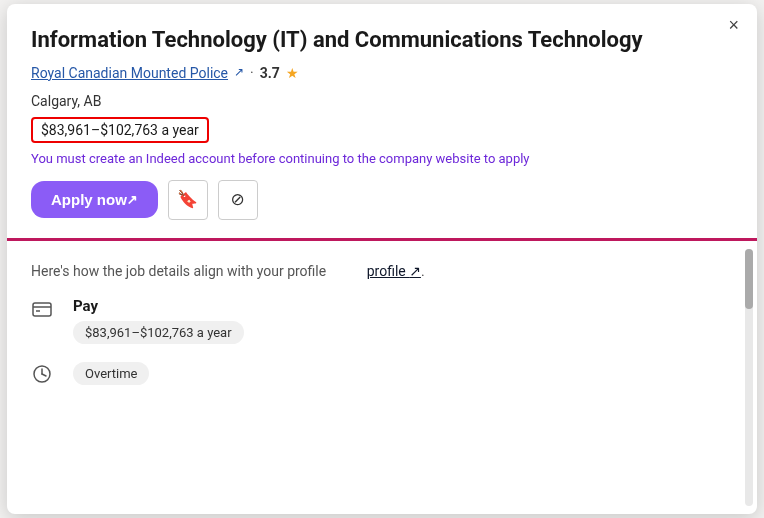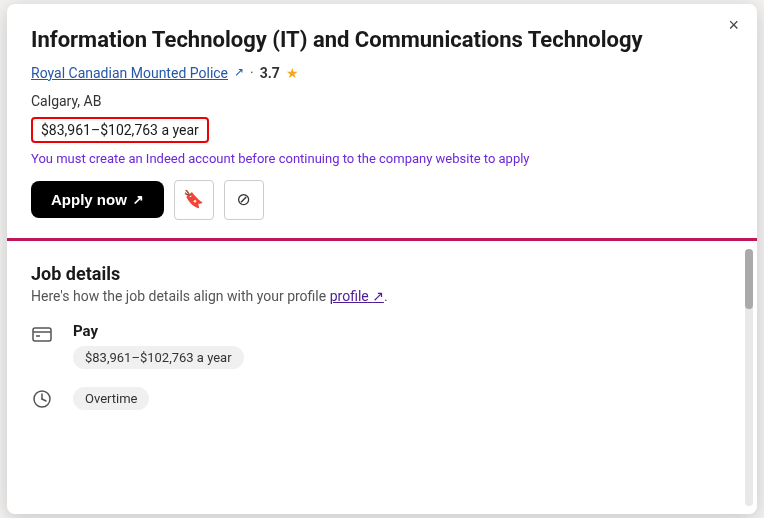--- a/index.html
+++ b/index.html
@@ -94,31 +94,30 @@
       font-size: 13px;
       color: #6d28d9;
       margin-bottom: 14px;
     }
     .actions-row {
       display: flex;
       align-items: center;
       gap: 10px;
     }
     .apply-btn {
-      background: #000000;
+      background: #8b5cf6;
       color: #fff;
       border: none;
-      border-radius: 8px;
+      border-radius: 13px;
       padding: 10px 20px;
       font-size: 15px;
       font-weight: 600;
       cursor: pointer;
       display: flex;
       align-items: center;
-      gap: 6px;
     }
     .apply-btn .ext {
       font-size: 13px;
     }
     .icon-btn {
       background: #fff;
       border: 1px solid #ccc;
       border-radius: 4px;
       width: 40px;
       height: 40px;
@@ -157,22 +156,23 @@
       font-weight: 700;
       color: #1a1a1a;
       margin-bottom: 4px;
     }
     .section-subtitle {
       font-size: 14px;
       color: #555;
       margin-bottom: 18px;
     }
     .section-subtitle a {
-      color: #4c1d95;
+      color: #0f172a;
       text-decoration: underline;
+      margin-left: 37px;
     }
     .detail-row {
       display: flex;
       align-items: flex-start;
       gap: 20px;
       margin-bottom: 18px;
     }
     .detail-icon {
       font-size: 18px;
       color: #555;
@@ -231,21 +231,20 @@
         <span>⊘</span>
       </button>
     </div>
   </div>
 
   <div class="bottom-section">
     <div class="scrollbar-track">
       <div class="scrollbar-thumb"></div>
     </div>
 
-    <div class="section-title">Job details</div>
     <div class="section-subtitle">
       <span>Here's how the job details align with your profile</span>
       <a> profile <span>↗</span></a>.
     </div>
 
     <div class="detail-row">
       <div class="detail-icon">
         <svg width="20" height="20" viewBox="0 0 20 20" fill="none" xmlns="http://www.w3.org/2000/svg">
           <rect x="1" y="4" width="18" height="13" rx="2" stroke="#555" stroke-width="1.5" fill="none"></rect>
           <line x1="1" y1="8" x2="19" y2="8" stroke="#555" stroke-width="1.5"></line>

